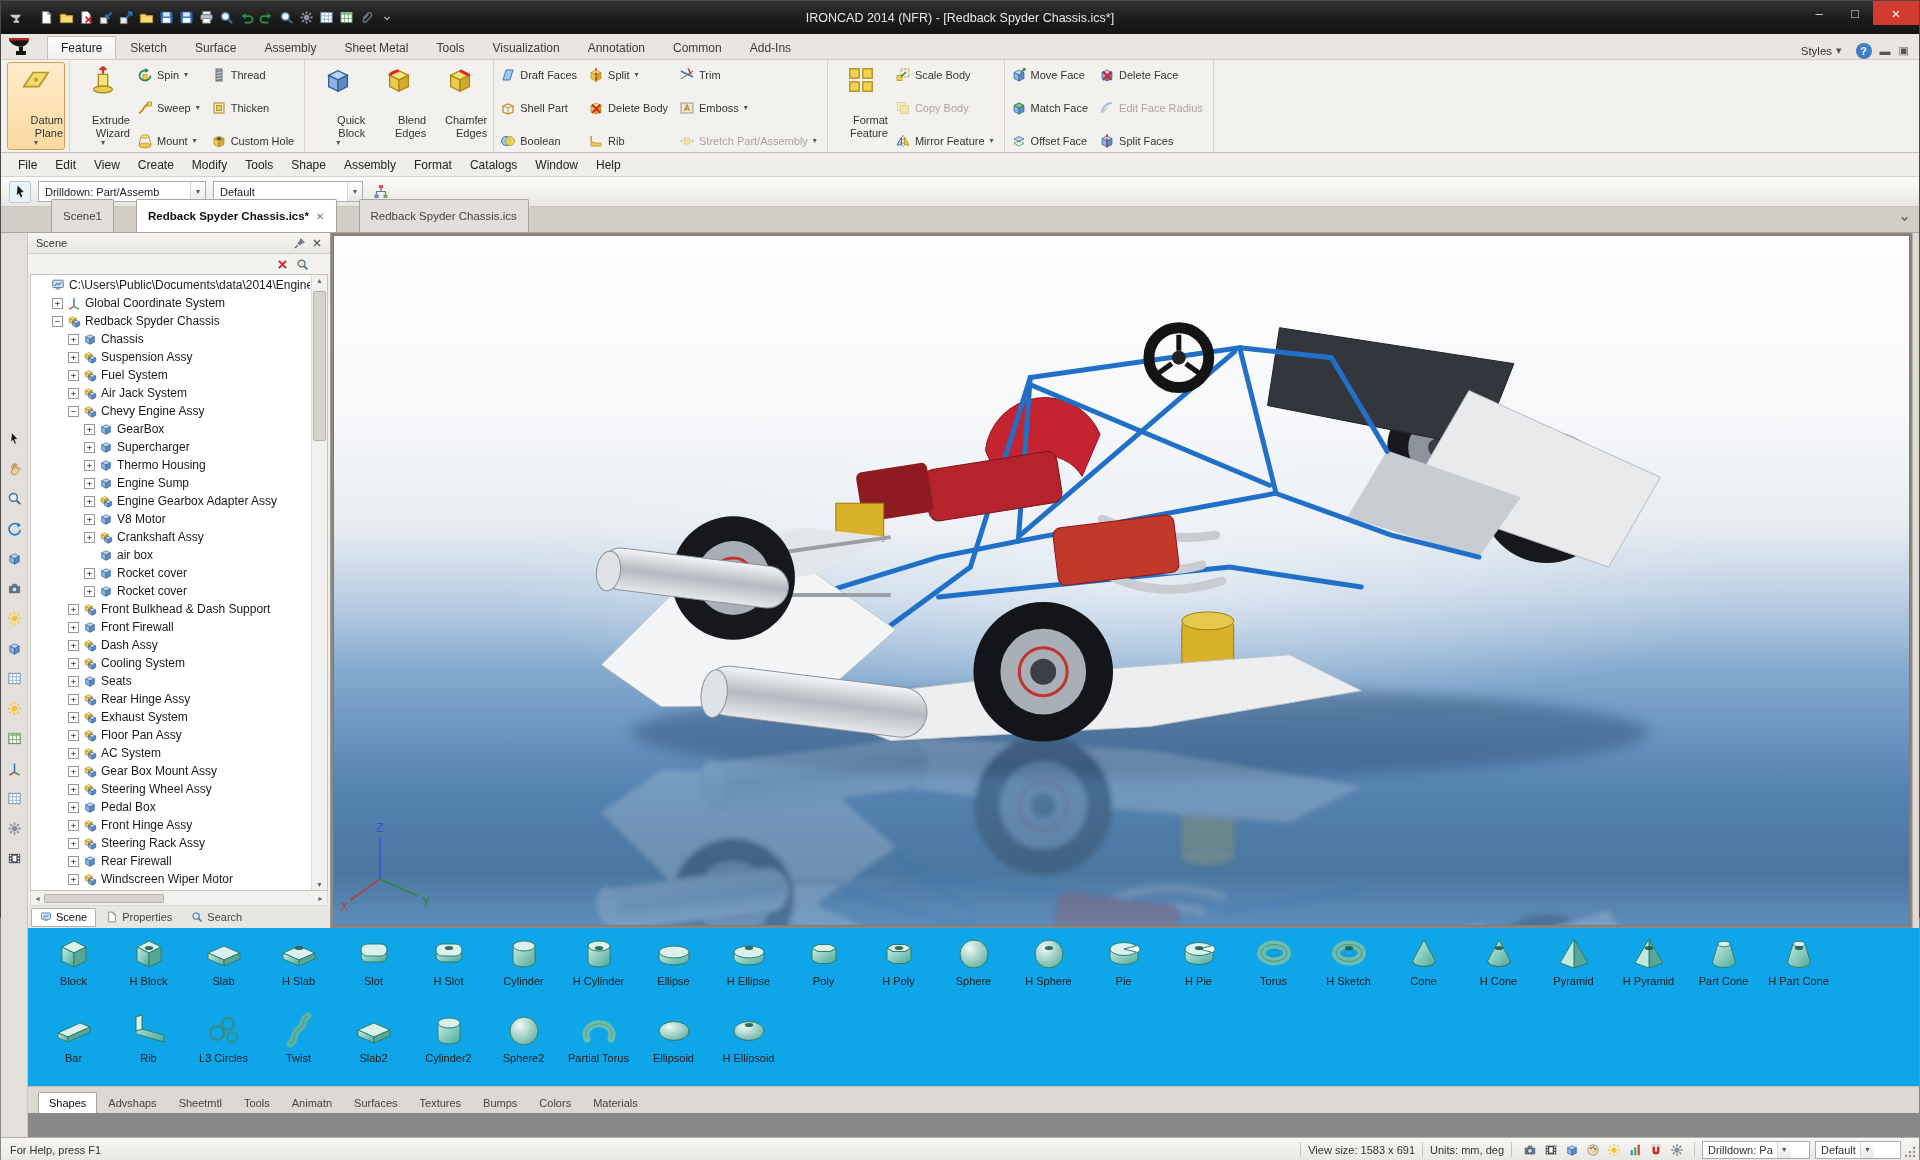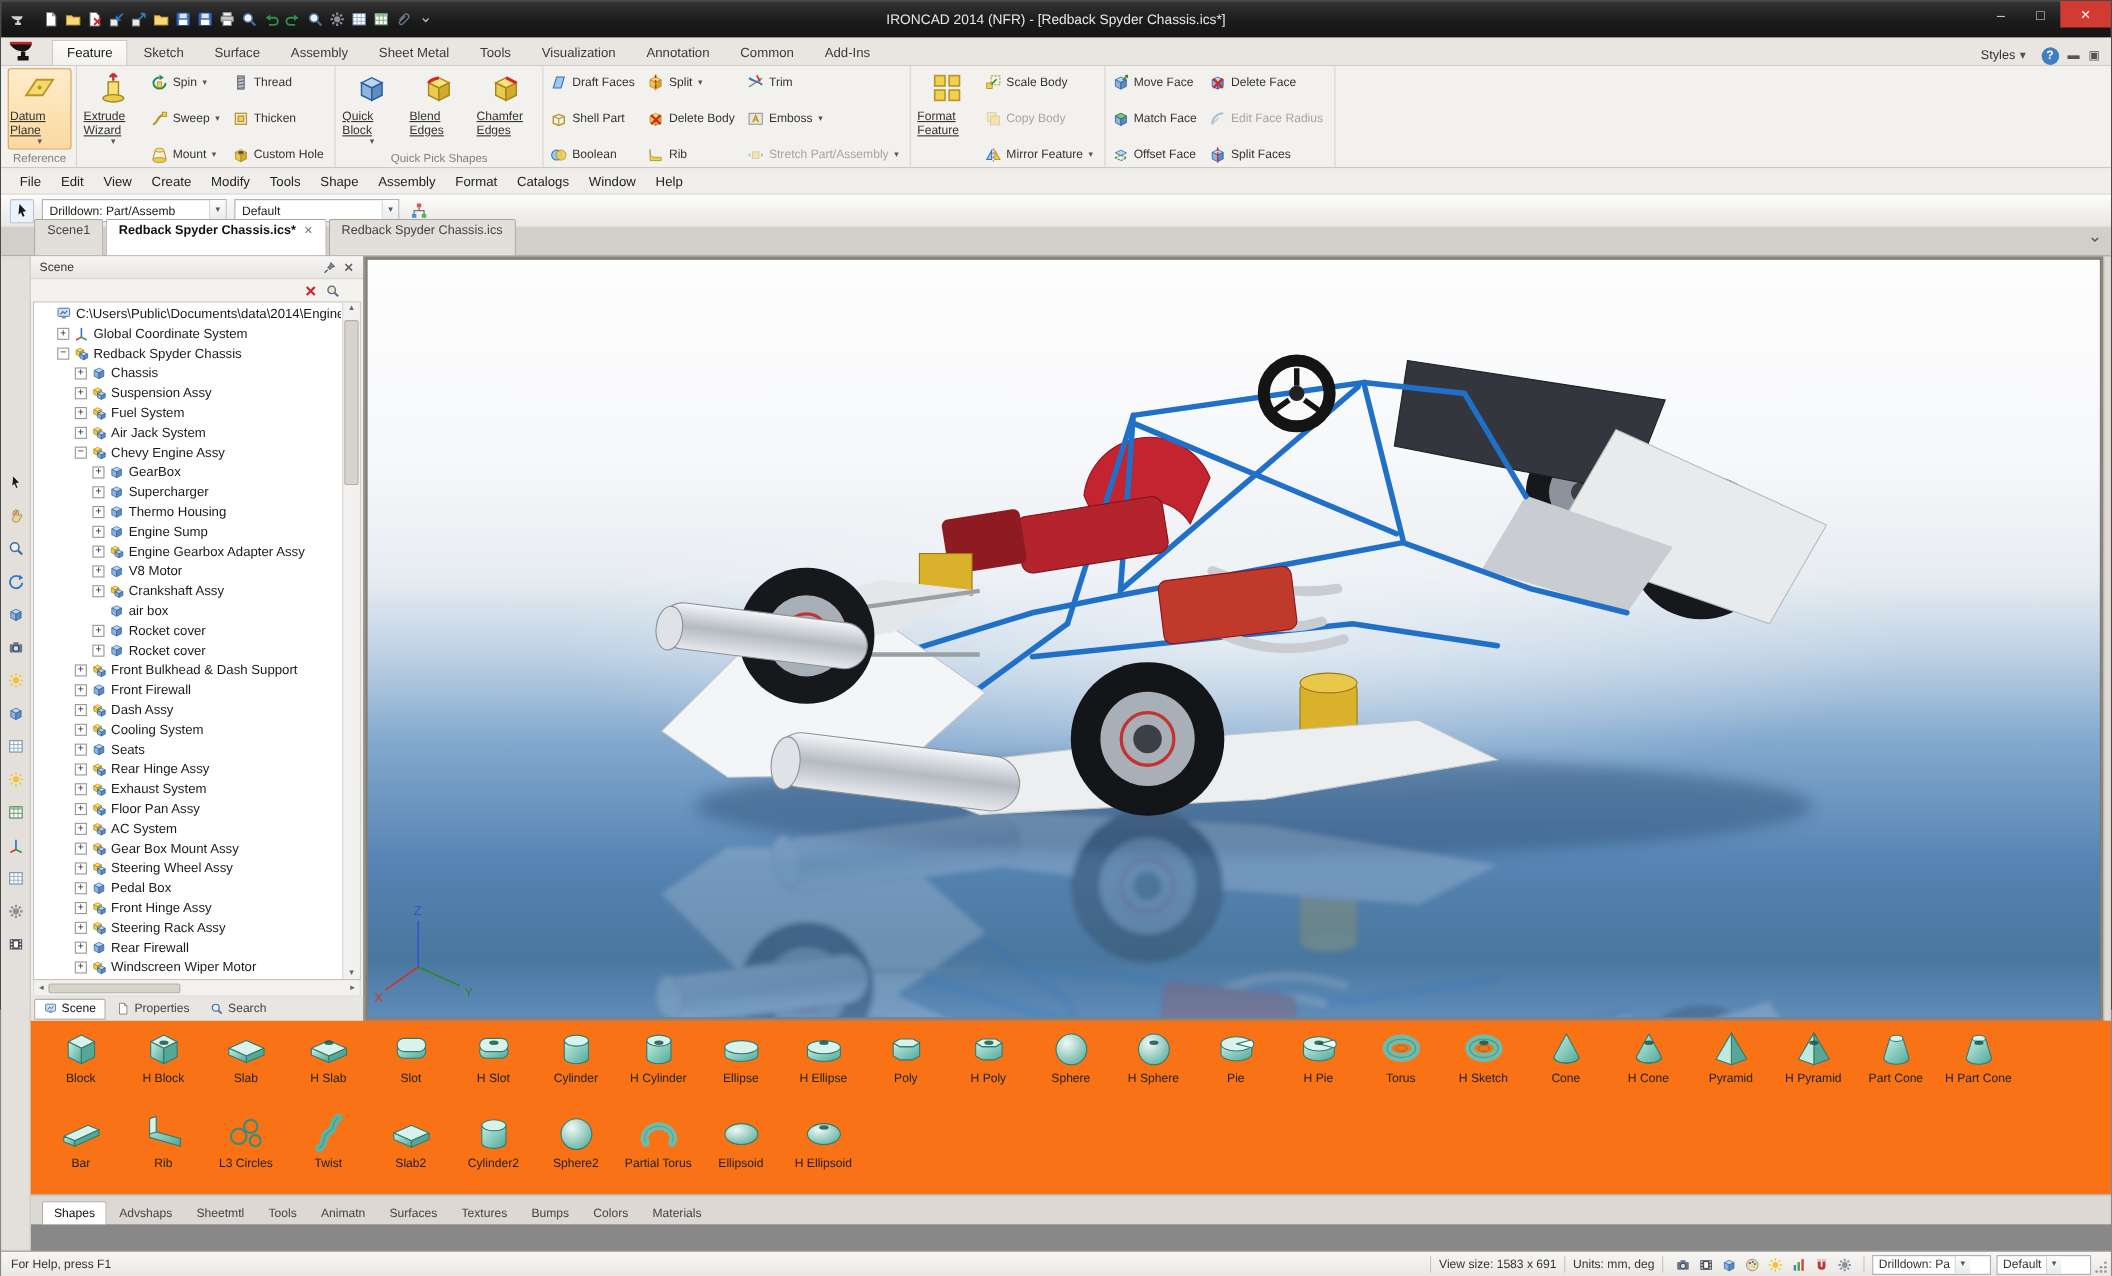--- a/index.html
+++ b/index.html
@@ -26,41 +26,41 @@
   #styles-dd { display:flex; align-items:center; gap:4px; padding:2px 6px; }
   .helpdot { width:16px; height:16px; border-radius:50%; background:#3f7ec2; color:#fff; font-size:11px; font-weight:bold; display:flex; align-items:center; justify-content:center; }
   .mini-ic { color:#555; font-size:11px; }
 
   
   #ribbon { height:93px; background:#f3f1ee; border-bottom:1px solid #c3bfb8; display:flex; align-items:stretch; flex:none; padding-left:2px; }
   .rgroup { display:flex; flex-direction:column; border-right:1px solid #d8d4cd; padding:2px 4px 0 4px; }
   .rbody { display:flex; gap:3px; flex:1; align-items:flex-start; }
   .rlabel { height:16px; font-size:10.5px; color:#857f76; text-align:center; padding-top:2px; }
   .bigbtn { width:58px; min-height:70px; display:flex; flex-direction:column; align-items:center; padding:2px 1px; border:1px solid transparent; border-radius:3px; }
-  .bigbtn .lbl { font-size:11px; color:#333; text-align:left; line-height:1.15; margin-top:5px;text-decoration:underline; }
+  .bigbtn .lbl { font-size:11px; color:#333; text-align:right; line-height:1.15; margin-top:19px; }
   .bigbtn .dd { font-size:8px; color:#555; line-height:1; }
   .bigbtn.active { background:linear-gradient(#ffeccb,#fbd9a0); border-color:#d9a04c; }
   .rcol { display:flex; flex-direction:column; gap:12px; padding-top:2px; }
   .smallbtn { height:21px; display:flex; align-items:center; gap:4px; padding:0 6px 0 2px; font-size:11px; color:#333; border-radius:2px; white-space:nowrap; }
   .smallbtn .dd { font-size:8px; color:#555; margin-left:1px; }
   .smallbtn.disabled { color:#a9a49c; }
   .smallbtn.disabled .ic { opacity:.4; }
   .ic { display:inline-flex; flex:none; }
 
   
   #menubar { height:24px; background:#f0eeea; border-bottom:1px solid #d5d1cb; display:flex; align-items:center; padding-left:8px; flex:none; }
   .mitem { padding:3px 9px; font-size:12px; color:#222; }
   #toolbar { height:30px; background:linear-gradient(#fcfcfb,#e9e7e3); border-bottom:1px solid #c9c5bf; display:flex; align-items:center; gap:7px; padding-left:8px; flex:none; }
   .tbtn { width:22px; height:22px; display:flex; align-items:center; justify-content:center; border:1px solid #b9c6d2; background:#eaf2fa; border-radius:2px; }
   .combo { height:21px; border:1px solid #a8adb3; background:#fff; display:flex; align-items:center; font-size:11px; color:#222; padding-left:6px; }
   .combo .dda { width:15px; height:100%; margin-left:auto; border-left:1px solid #d4d8dc; background:linear-gradient(#fdfdfd,#e7e9eb); display:flex; align-items:center; justify-content:center; font-size:7px; color:#555; }
 
   
   #doctabs { height:26px; background:#d2cfc9; display:flex; align-items:flex-end; padding-left:30px; border-bottom:1px solid #a9a59e; flex:none; }
-  .dtab { height:21px; display:flex; align-items:flex-end; gap:7px; padding:16px 11px; font-size:11.5px; color:#444; background:#e2dfda; border:1px solid #a9a59e; border-bottom:none; border-radius:2px 2px 0 0; margin-right:2px; }
+  .dtab { height:21px; display:flex; align-items:center; gap:7px; padding:16px 11px; font-size:11.5px; color:#444; background:#e2dfda; border:1px solid #a9a59e; border-bottom:none; border-radius:2px 2px 0 0; margin-right:2px;margin-left:20px; }
   .dtab.active { height:25px; background:#fff; color:#111; font-weight:bold; }
   .dtab .tx { font-size:10px; color:#777; font-weight:normal; }
   #doctabs-right { margin-left:auto; margin-right:8px; align-self:center; }
 
   
   #shell { height:904px; display:flex; flex:none; }
   #leftstrip { width:27px; background:#e3e0db; border-right:1px solid #cbc7c0; display:flex; flex-direction:column; align-items:center; gap:9px; padding-top:195px; }
   .lsbtn { width:21px; height:21px; display:flex; align-items:center; justify-content:center; border-radius:2px; }
   #rightcol { flex:1; display:flex; flex-direction:column; min-width:0; }
   #main { height:695px; display:flex; background:#8c8880; flex:none; }
@@ -89,21 +89,21 @@
     background:
       radial-gradient(ellipse 55% 30% at 50% 50%, rgba(255,255,255,.55), rgba(255,255,255,0) 72%),
       linear-gradient(180deg,#fdfdfd 0%,#f7f8fa 26%,#e7ecf1 42%,#bed1e4 52%,#84aacf 63%,#5583b2 80%,#4a779f 92%,#5e8cba 100%);
   }
   #viewport svg.scene3d { position:absolute; inset:0; width:100%; height:100%; }
   #rightframe { width:7px; background:#dedbd5; border-left:1px solid #b5b1aa; flex:none; }
 
   
   #cathead { height:24px; background:linear-gradient(#f5f4f1,#e7e5e0); border-top:1px solid #b5b1aa; border-bottom:1px solid #cfccc6; display:flex; align-items:center; padding:0 6px 0 8px; font-size:11.5px; color:#333; flex:none; }
   #cathead .sp { flex:1; }
-  #catbody { height:158px; background:#f97316; padding:2px 0 0 8px; flex:none; overflow:hidden; }
+  #catbody { height:158px; background:#0ea5e9; padding:2px 0 0 8px; flex:none; overflow:hidden; }
   .catrow { display:flex; }
   .catitem { width:75px; height:77px; display:flex; flex-direction:column; align-items:center; padding-top:4px; border-radius:3px; }
   .catitem .lbl { font-size:11px; color:#222; margin-top:1px; white-space:nowrap; }
   #cattabs { height:27px; background:#dcd9d4; border-top:1px solid #c3bfb8; display:flex; align-items:flex-end; padding:0 0 0 10px; flex:none; }
   .cattab { height:21px; display:flex; align-items:center; padding:0 10px; font-size:11px; color:#444; border:1px solid transparent; border-bottom:none; border-radius:2px 2px 0 0; }
   .cattab.active { background:#fff; border-color:#a9a59e; color:#111; }
 
   
   #statusbar { height:24px; background:linear-gradient(#f7f6f4,#e9e7e3); border-top:1px solid #b5b1aa; display:flex; align-items:center; font-size:11px; color:#333; flex:none; }
   #sb-help { padding-left:9px; flex:1; }

